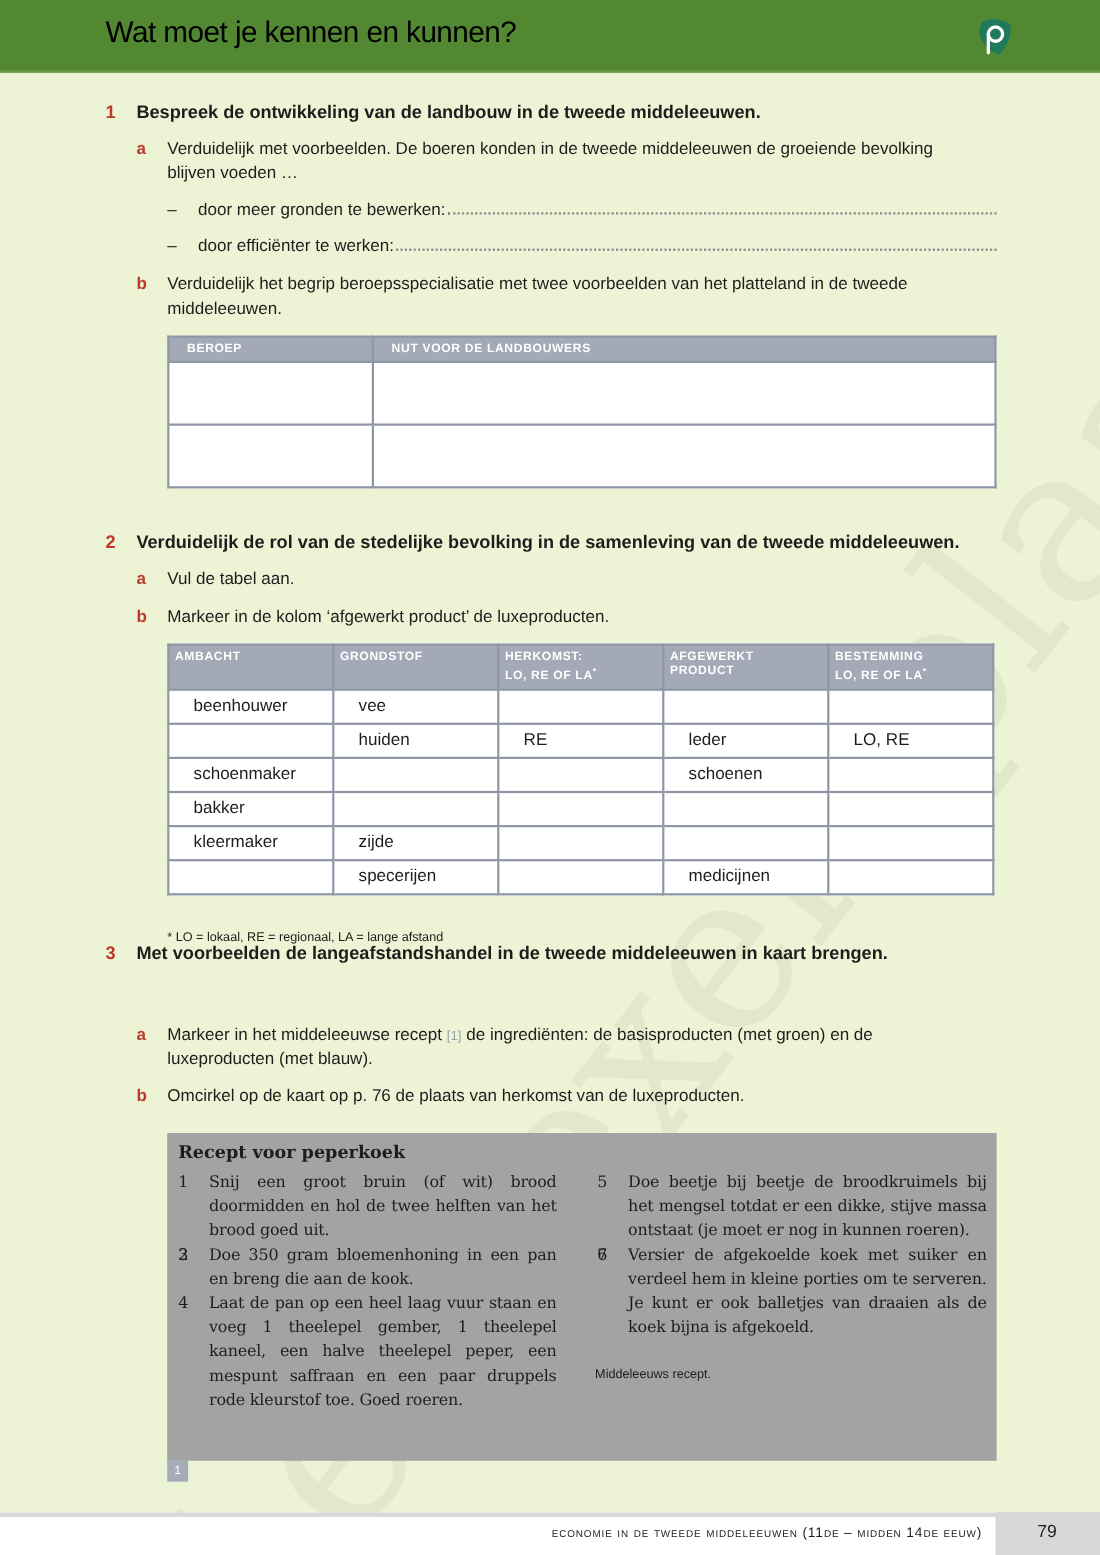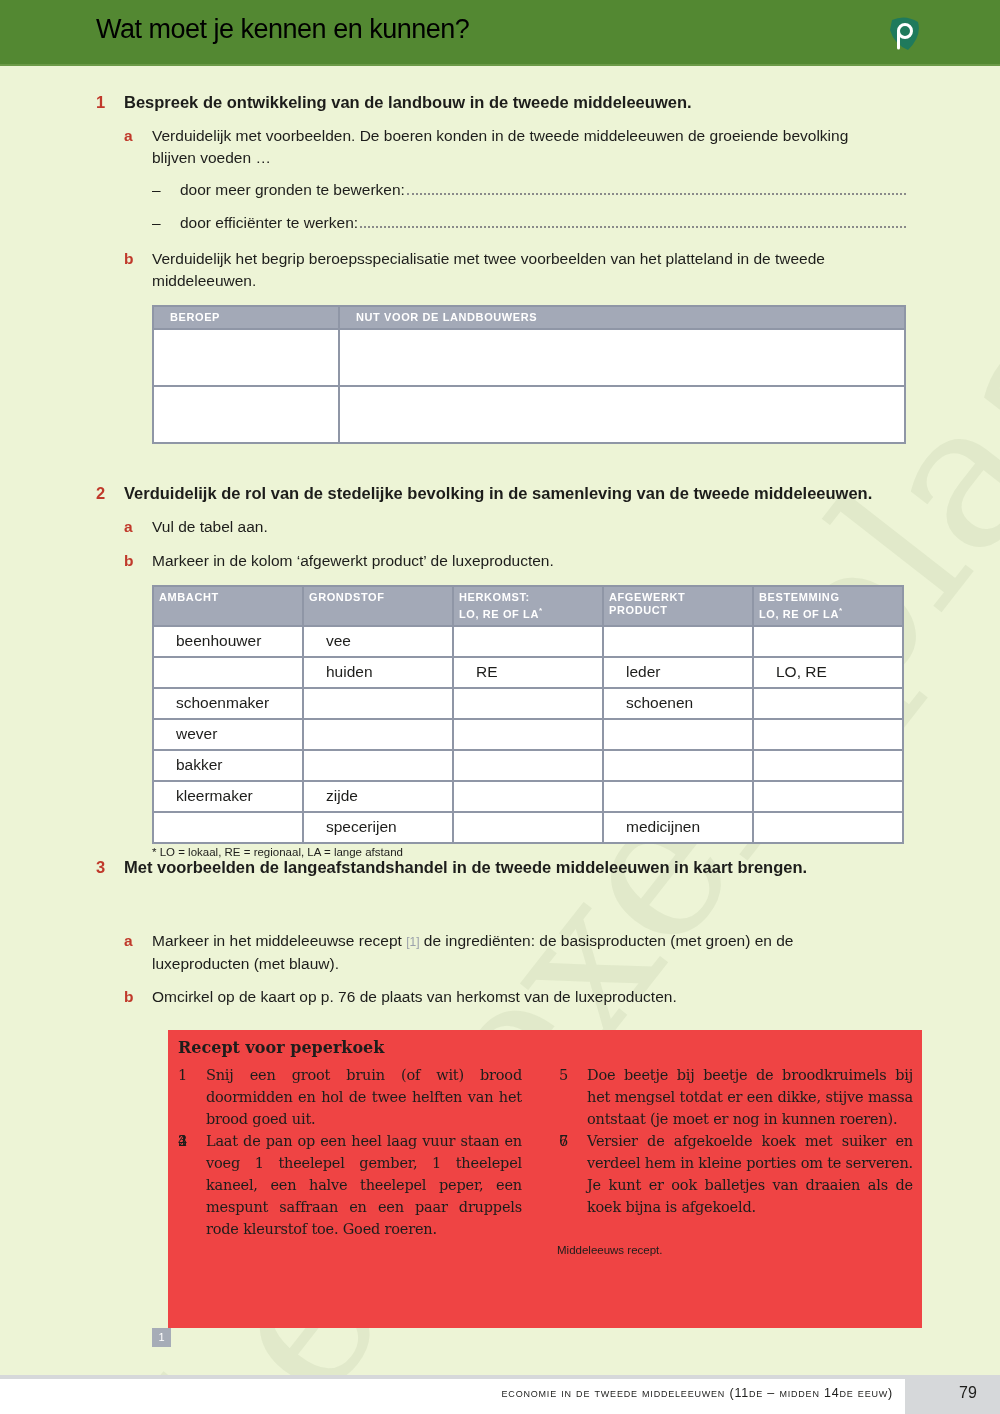--- a/index.html
+++ b/index.html
@@ -63,22 +63,22 @@
   }
   .t1 { left: 152px; top: 305px; width: 754px; }
   .t1 th { height: 22px; padding-left: 16px; }
   .t1 td { height: 57px; }
   .t2 { left: 152px; top: 585px; width: 752px; }
   .t2 th { height: 38px; width: 150px; }
   .t2 td { height: 31px; }
   sup { font-size: 8px; }
   .footnote { position: absolute; left: 152px; top: 846px; font-size: 11.5px; }
   .recipe {
-    position: absolute; left: 168px; top: 1030px; width: 754px; height: 298px;
-    background: #ef4444;
+    position: absolute; left: 152px; top: 1030px; width: 754px; height: 298px;
+    background: #a3a3a3;
     font-family: "DejaVu Serif", serif; color: #1d1d1b;
   }
   .recipe-title {
     position: absolute; left: 10px; top: 8px; font-weight: bold; font-size: 16px;
   }
   .col { position: absolute; top: 34px; width: 346px; }
   .col.left { left: 8px; }
   .col.right { left: 389px; top: 34px; width: 356px; }
   .step { position: relative; padding-left: 30px; font-size: 14.5px; line-height: 22px; text-align: justify; letter-spacing: -0.2px; }
   .step .n { position: absolute; left: 2px; top: 0; }
@@ -95,21 +95,21 @@
   }
   .footer-text {
     position: absolute; right: 107px; top: 1386px; font-size: 12.5px; letter-spacing: 0.8px;
     font-variant: small-caps; text-transform: lowercase; color: #1d1d1b;
   }
   .page-num-box {
     position: absolute; left: 905px; top: 1375px; width: 95px; height: 39px;
     background: #d6d8da; border-top: 4px solid #d6d8da;
   }
   .page-num {
-    position: absolute; left: 943px; top: 1384px; font-size: 16px; color: #1d1d1b; margin-left: 16px;
+    position: absolute; left: 943px; top: 1384px; font-size: 16px; color: #1d1d1b;
   }
   .ref { color: #9aa0ab; font-size: 12px; }
 </style>
 </head>
 <body>
 
 <div class="header">
   <div class="header-title">Wat moet je kennen en kunnen?</div>
   <svg class="logo" viewBox="0 0 34 36">
     <path d="M4 4 Q17 -2 30 6 Q34 20 20 34 Q6 28 2 14 Z" fill="#1f7a5c"></path>
@@ -197,27 +197,20 @@
     <td>LO, RE</td>
   </tr>
   <tr>
     <td>schoenmaker</td>
     <td></td>
     <td></td>
     <td>schoenen</td>
     <td></td>
   </tr>
   <tr>
-    <td>wever</td>
-    <td></td>
-    <td></td>
-    <td></td>
-    <td></td>
-  </tr>
-  <tr>
     <td>bakker</td>
     <td></td>
     <td></td>
     <td></td>
     <td></td>
   </tr>
   <tr>
     <td>kleermaker</td>
     <td>zijde</td>
     <td></td>
@@ -245,21 +238,21 @@
 <div class="sub" style="top:986px;">
   <span class="letter">b</span>
   <span class="txt">Omcirkel op de kaart op p. 76 de plaats van herkomst van de luxeproducten.</span>
 </div>
 
 <div class="recipe">
   <div class="recipe-title">Recept voor peperkoek</div>
   <div class="col left">
     <div class="step"><span class="n">1</span><span>Snij een groot bruin (of wit) brood doormidden en hol de twee helften van het brood goed uit.</span></div>
     <div class="step"><span class="n">2</span></div>
-    <div class="step"><span class="n">3</span></div>
+    <div class="step"><span class="n">3</span><span>Doe 350 gram bloemenhoning in een pan en breng die aan de kook.</span></div>
     <div class="step"><span class="n">4</span><span>Laat de pan op een heel laag vuur staan en voeg 1 theelepel gember, 1 theelepel kaneel, een halve theelepel peper, een mespunt saffraan en een paar druppels rode kleurstof toe. Goed roeren.</span></div>
   </div>
   <div class="col right">
     <div class="step"><span class="n">5</span><span>Doe beetje bij beetje de broodkruimels bij het mengsel totdat er een dikke, stijve massa ontstaat (je moet er nog in kunnen roeren).</span></div>
     <div class="step"><span class="n">6</span></div>
     <div class="step"><span class="n">7</span><span>Versier de afgekoelde koek met suiker en verdeel hem in kleine porties om te serveren. Je kunt er ook balletjes van draaien als de koek bijna is afgekoeld.</span></div>
     <div class="source">Middeleeuws recept.</div>
   </div>
 </div>
 <div class="fig-badge">1</div>

